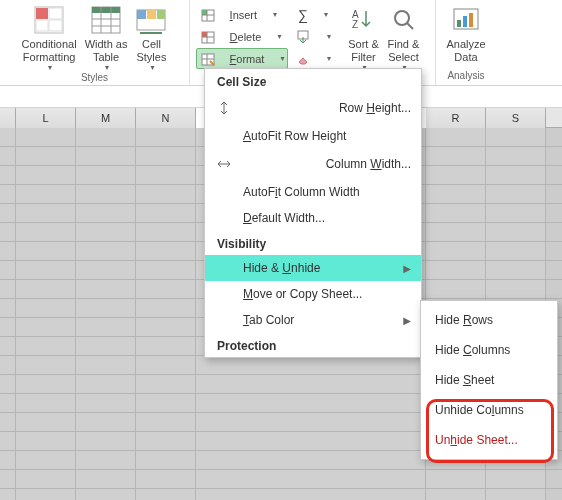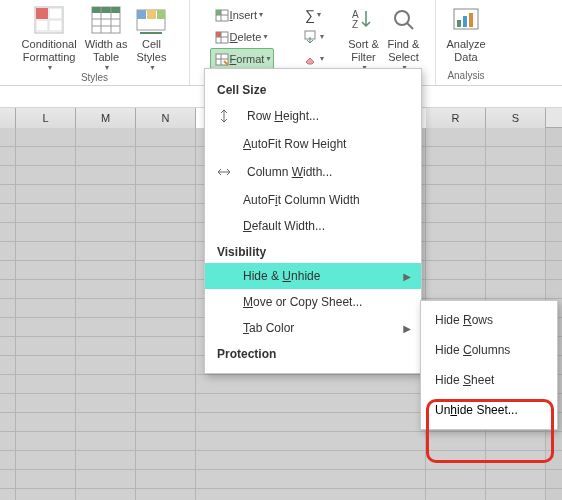--- a/index.html
+++ b/index.html
@@ -4,46 +4,46 @@
 <style>
   * { box-sizing: border-box; margin: 0; padding: 0; font-family: "Segoe UI", Arial, sans-serif; }
   body { width: 562px; height: 500px; background: #fff; overflow: hidden; position: relative; }
   .ribbon { display: flex; height: 86px; border-bottom: 1px solid #d4d4d4; background: #fff; }
   .rgroup { display: flex; flex-direction: column; align-items: center; padding: 2px 4px; border-right: 1px solid #e1e1e1; }
   .rgroup-items { display: flex; align-items: flex-start; height: 68px; }
   .rgroup-label { font-size: 10px; color: #666; padding: 2px 0; }
   .rbtn { display: flex; flex-direction: column; align-items: center; justify-content: flex-start; padding: 2px 4px; font-size: 11px; color: #444; text-align: center; line-height: 1.15; }
   .rbtn .ic { width: 32px; height: 32px; margin-bottom: 2px; display: flex; align-items: center; justify-content: center; }
   .mini-col { display: flex; flex-direction: column; gap: 1px; padding-top: 2px; }
-  .mini-btn { display: flex; align-items: center; font-size: 11px; color: #444; padding: 1px 4px; height: 21px; gap: 0; }
+  .mini-btn { display: flex; align-items: center; font-size: 11px; color: #444; padding: 1px 4px; height: 21px; gap: 14px; }
   .mini-btn .ic-s { width: 16px; height: 16px; display: flex; align-items: center; justify-content: center; }
   .mini-btn.active { background: #c0e6c8; border: 1px solid #6fb57a; border-radius: 2px; padding: 0 3px; }
   .drop { color: #666; font-size: 8px; margin-left: 2px; }
   
   .formula-bar { height: 22px; border-bottom: 1px solid #d4d4d4; background: #fff; }
   
   .sheet { position: relative; height: 392px; background: #ccc; }
   .colhdrs { display: flex; height: 20px; background: #e6e6e6; border-bottom: 1px solid #aaa; }
   .colhdr { width: 60px; height: 20px; background: linear-gradient(#e8e8e8,#dcdcdc); border-right: 1px solid #aaa; display: flex; align-items: center; justify-content: center; font-size: 11px; color: #333; }
   .rows { }
   .row { display: flex; height: 19px; border-bottom: 1px solid #b5b5b5; }
   .cell { width: 60px; border-right: 1px solid #b5b5b5; background: #d0d0d0; }
   
-  .menu { position: absolute; top: 68px; left: 204px; width: 218px; background: #fff; border: 1px solid #c8c8c8; box-shadow: 2px 3px 8px rgba(0,0,0,0.25); font-size: 12px; color: #333; padding: 8px 0; z-index: 10; }
+  .menu { position: absolute; top: 68px; left: 204px; width: 218px; background: #fff; border: 1px solid #c8c8c8; box-shadow: 2px 3px 8px rgba(0,0,0,0.25); font-size: 12px; color: #333; padding: 0 0; z-index: 10; }
   .menu-header { font-weight: 600; padding: 6px 12px 4px; font-size: 12px; }
-  .menu-item { display: flex; align-items: center; padding: 6px 10px 6px 10px; gap: 14px; position: relative; }
+  .menu-item { display: flex; align-items: center; padding: 6px 10px 6px 10px; gap: 14px; position: relative; justify-content: space-between; }
   .menu-item .mi-icon { width: 18px; height: 18px; display: flex; align-items: center; justify-content: center; flex-shrink: 0; }
   .menu-item.hover { background: #5eead4; }
   .menu-item .arrow { position: absolute; right: 10px; font-size: 10px; color: #666; }
   .menu-item.noicon { padding-left: 38px; }
   .u { text-decoration: underline; }
   
   .submenu { position: absolute; top: 300px; left: 420px; width: 138px; background: #fff; border: 1px solid #c8c8c8; box-shadow: 2px 3px 8px rgba(0,0,0,0.25); font-size: 12px; color: #333; padding: 4px 0; z-index: 20; }
   .submenu .sitem { padding: 8px 14px; }
-  .submenu .sitem.disabled { color: #000000; }
+  .submenu .sitem.disabled { color: #b91c1c; }
   .highlight-box { position: absolute; border: 3px solid #e42b1f; border-radius: 10px; pointer-events: none; z-index: 30; }
 </style>
 </head>
 <body>
 
 <div class="ribbon">
 
   <div class="rgroup" style="width:190px">
     <div class="rgroup-items">
       <div class="rbtn">
@@ -450,16 +450,17 @@
     <span><span class="u">T</span>ab Color</span>
     <span class="arrow">▶</span>
   </div>
   <div class="menu-header">Protection</div>
 </div>
 
 <div class="submenu">
   <div class="sitem"><span>Hide <span class="u">R</span>ows</span></div>
   <div class="sitem"><span>Hide <span class="u">C</span>olumns</span></div>
   <div class="sitem"><span>Hide <span class="u">S</span>heet</span></div>
+  <div class="sitem"><span>Unhide Co<span class="u">l</span>umns</span></div>
   <div class="sitem disabled"><span>Un<span class="u">h</span>ide Sheet...</span></div>
 </div>
 
 <div class="highlight-box" style="top:399px;left:426px;width:128px;height:64px"></div>
 
 </body></html>

